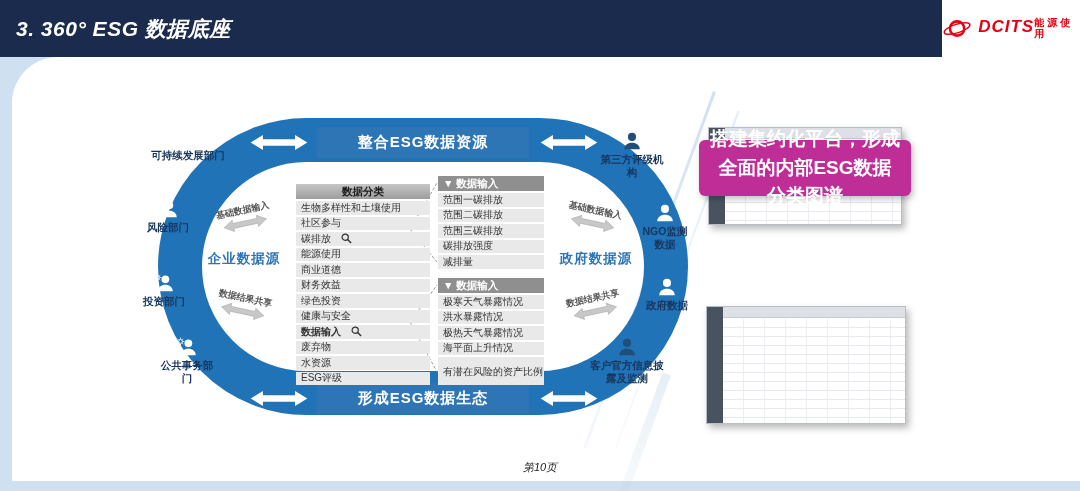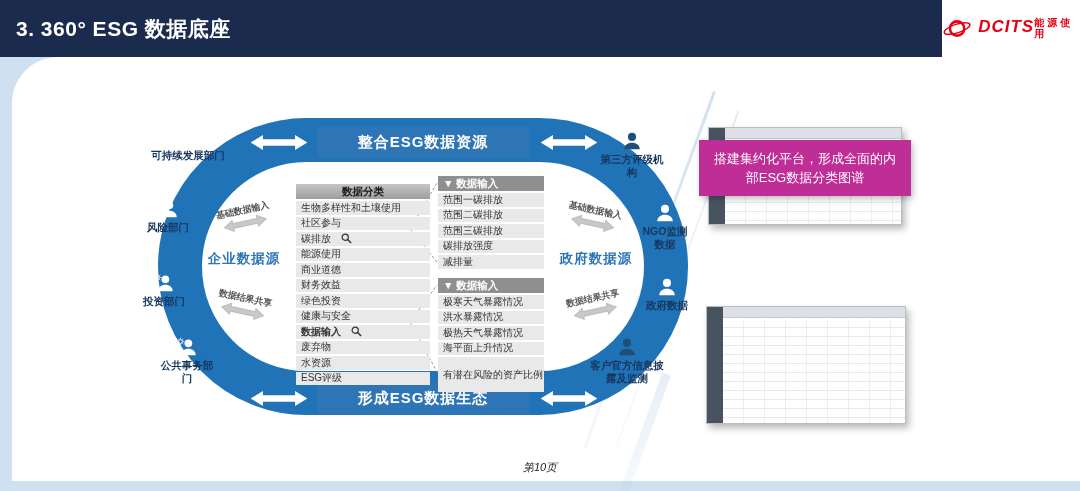--- a/index.html
+++ b/index.html
@@ -1,20 +1,20 @@
 <!DOCTYPE html>
 <html style="--navy: #1b2b4e; --ring: #2173b8; --banner: #2e75b6; --light: #cfe1f0; --magenta: #bf2d97; --purple: #7d35a9; --label: #17365d; --gray_header: #8f8f8f; --gray_row: #e9e9e9; --red: #e60012;"><head>
 <meta charset="utf-8">
 <style>
   * { margin:0; padding:0; box-sizing:border-box; }
   body { background:#fff; font-family:"Liberation Sans", sans-serif; }
   .slide { position:relative; width:1080px; height:491px; overflow:hidden; background:var(--light); }
 
   
-  .hdr { position:absolute; left:0; top:0; width:1080px; height:57px; background:var(--navy); z-index:5; }
+  .hdr { position:absolute; left:0; top:0; width:1080px; height:57px; background:var(--navy); z-index:5;font-style:italic; }
   .hdr-title { position:absolute; left:16px; top:0; height:57px; line-height:57px; color:#fff; font-size:21px; font-weight:bold; letter-spacing:.5px; }
   .logo-area { position:absolute; right:0; top:0; width:138px; height:57px; background:#fff; display:flex; align-items:center; justify-content:center; gap:6px; z-index:6; }
   .logo-txt { display:flex; flex-direction:row; line-height:1.05; }
   .logo-brand { color:var(--red); font-weight:bold; font-style:italic; font-size:17px; letter-spacing:1px; }
   .logo-co { color:var(--red); font-size:10px; letter-spacing:3px; font-weight:bold; }
 
   
   .bg-white { position:absolute; left:12px; top:57px; right:0; bottom:10px; background:#fff; border-top-left-radius:46px; z-index:1; }
   .decor { position:absolute; background:linear-gradient(to bottom, rgba(46,117,182,.22), rgba(46,117,182,.05)); z-index:2; }
   .d1 { left:648px; top:80px; width:3px; height:380px; transform:rotate(20deg); }
@@ -45,33 +45,33 @@
 
   
   .dtable { position:absolute; z-index:4; }
   .t-class { left:296px; top:184px; width:134px; }
   .t-in1 { left:438px; top:176px; width:106px; }
   .t-in2 { left:438px; top:278px; width:106px; }
   .thead { height:15px; line-height:15px; text-align:center; font-size:10.5px; font-weight:bold; color:#1a1a1a; background:linear-gradient(#c6c6c6,#9d9d9d); }
   .thead.dark { background:var(--gray_header); color:#fff; text-align:left; padding-left:5px; }
   .trow { height:13.5px; margin-top:2px; background:var(--gray_row); font-size:10px; color:#333; display:flex; align-items:center; padding-left:5px; }
   .trow.bold { font-weight:bold; }
-  .trow.tall { height:35px; line-height:11px; }
+  .trow.tall { height:28px; line-height:11px; }
   .mag { margin-left:10px; flex:none; }
 
   .dash-svg { position:absolute; inset:0; z-index:3; pointer-events:none; }
 
   
   .shot { position:absolute; background:#fff; border:1px solid #b7bec8; box-shadow:3px 4px 7px rgba(0,0,0,.28); z-index:3; }
   .shot .sidebar { position:absolute; left:0; top:0; bottom:0; width:16px; background:#49535f; }
   .shot .toprow { position:absolute; left:16px; top:0; right:0; height:11px; background:#dde1e7; border-bottom:1px solid #c4cad2; }
   .shot .grid { position:absolute; left:16px; top:12px; right:0; bottom:0;
     background-image:repeating-linear-gradient(to bottom, transparent 0 8px, #e6e9ee 8px 9px),
                      repeating-linear-gradient(to right, transparent 0 20px, #eceef2 20px 21px); }
-  .overlay { position:absolute; color:#fff; font-weight:normal; font-size:13px; line-height:1.5; display:flex; align-items:center; justify-content:center; text-align:center; padding:5px 10px; box-shadow:2px 3px 6px rgba(0,0,0,.25); z-index:4; }
+  .overlay { position:absolute; color:#fff; font-weight:bold; font-size:19px; line-height:1.5; display:flex; align-items:center; justify-content:center; text-align:center; padding:5px 10px; box-shadow:2px 3px 6px rgba(0,0,0,.25); z-index:4;border-radius:6px; }
   .ov1 { left:699px; top:140px; width:212px; height:56px; background:var(--magenta); }
   .ov2 { left:697px; top:338px; width:216px; height:52px; background:var(--purple); }
 
   .page-num { position:absolute; left:0; right:0; bottom:16px; text-align:center; font-size:11px; font-style:italic; color:#222; z-index:4; }
 </style>
 </head>
 <body>
 
 <div class="slide">
 

